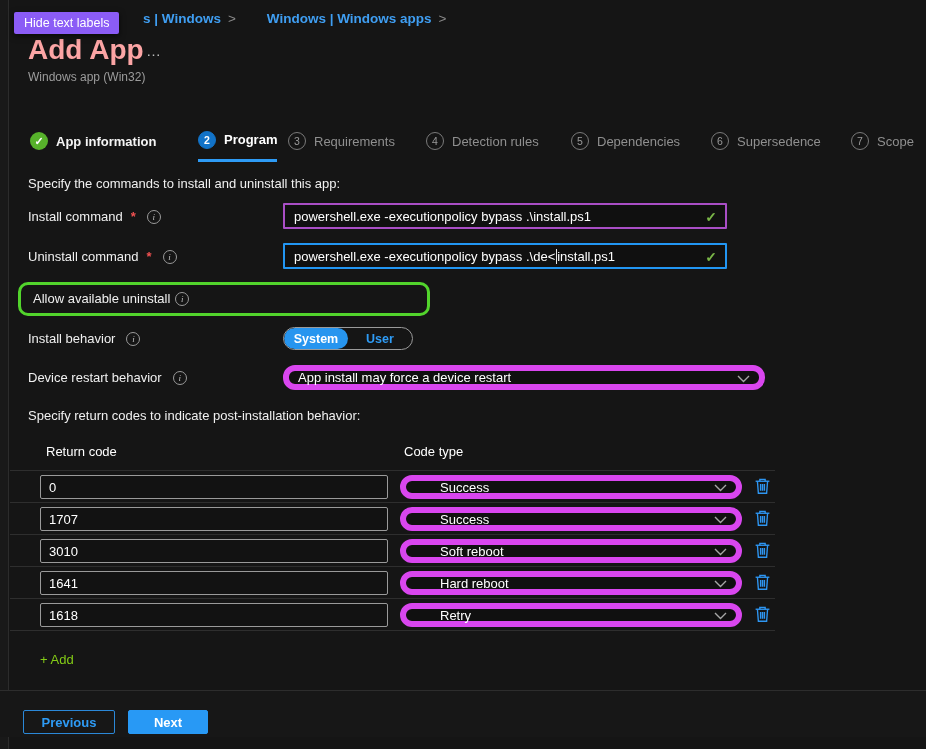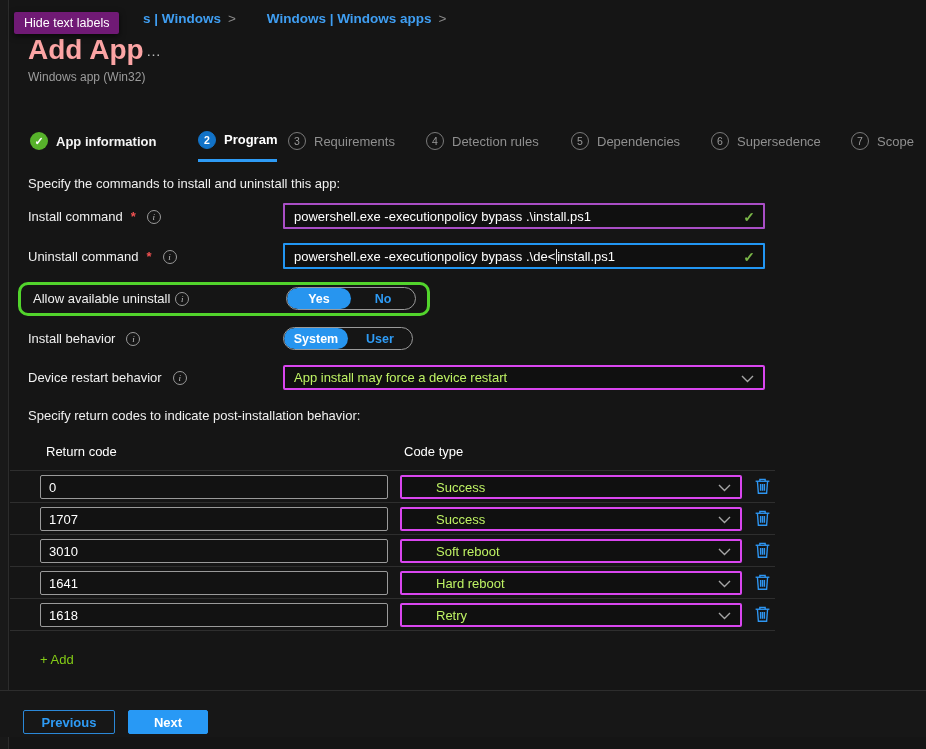--- a/index.html
+++ b/index.html
@@ -9,21 +9,21 @@
     position:relative; width:926px; height:749px; overflow:hidden;
     background:#151515; color:#f2f2f2; font-size:13px;
   }
   .left-strip { position:absolute; left:0; top:0; width:9px; height:100%;
     background:#191919; border-right:1px solid #2c2c2c; }
 
   
   .breadcrumb { position:absolute; left:119px; top:11px; font-size:13.5px; font-weight:600; white-space:nowrap; }
   .crumb { color:#3f9ef2; cursor:pointer;margin-left:24px; }
   .crumb-sep { color:#8a8a8a; font-weight:400; margin:0 7px; }
-  .tooltip { position:absolute; left:14px; top:12px; z-index:5; background:#701a75;
+  .tooltip { position:absolute; left:14px; top:12px; z-index:5; background:#8b5cf6;
     color:#ffffff; font-size:12.5px; padding:4px 10px; border-radius:2px;
     box-shadow:0 2px 6px rgba(0,0,0,.6); }
 
   
   .page-title { position:absolute; left:28px; top:34px; font-size:28px; font-weight:700; color:#fca5a5; }
   .title-ellipsis { position:absolute; left:146px; top:42px; color:#bdbdbd; font-size:15px; letter-spacing:1px; cursor:pointer; }
   .page-subtitle { position:absolute; left:28px; top:70px; font-size:12px; color:#9c9c9c; }
 
   
   .steps { position:absolute; top:128px; left:0; width:926px; height:34px; }
@@ -49,21 +49,21 @@
   .frow { position:absolute; left:28px; height:26px; }
   .r-install { top:204px; } .r-uninstall { top:244px; }
   .r-behavior { top:326px; } .r-restart { top:365px; }
   .flabel { display:inline-flex; align-items:center; gap:6px; line-height:26px; color:#f0f0f0; }
   .req { color:#f25252; font-weight:700; margin-left:2px; }
   .info-i { width:14px; height:14px; border-radius:50%; border:1px solid #9a9a9a;
     display:inline-flex; align-items:center; justify-content:center;
     font-size:9px; font-style:italic; font-family:"Liberation Serif", serif;
     color:#bdbdbd; margin-left:5px; cursor:pointer; }
 
-  .textfield { position:absolute; left:283px; top:203px; width:482px; height:26px;
+  .textfield { position:absolute; left:283px; top:203px; width:444px; height:26px;
     background:#101010; display:flex; align-items:center; padding:0 26px 0 9px;
     color:#ffffff; white-space:nowrap; overflow:hidden; cursor:text;text-align:right; }
   .tf-install { border:2px solid #a94ec6; border-radius:1px; }
   .tf-uninstall { top:243px; border:2px solid #2296f3; border-radius:1px; }
   .tf-check { position:absolute; right:8px; top:4px; color:#7ab648; font-size:14px; font-weight:700; }
   .caret { display:inline-block; width:1px; height:15px; background:#e8e8e8; margin:0 0 0 1px; vertical-align:text-bottom; }
 
   
   .hl-box { position:absolute; left:18px; top:282px; width:412px; height:34px;
     border:3px solid #52d42c; border-radius:10px; }
@@ -72,22 +72,22 @@
   
   .toggle { position:absolute; width:130px; height:23px; border:1px solid #9a9a9a;
     border-radius:12px; display:flex; overflow:hidden; }
   .tg-allow { left:265px; top:2px; }
   .tg-behavior { left:255px; top:1px; }
   .tg-opt { flex:1; display:flex; align-items:center; justify-content:center;
     font-size:12.5px; font-weight:600; color:#2e9bf5; cursor:pointer; border-radius:12px; }
   .tg-opt.sel { background:#2795ef; color:#ffffff; }
 
   
-  .select { position:absolute; background:#101010; border:2px solid #d946ef; border-radius:2px;
-    display:flex; align-items:center; padding:0 26px 0 9px; color:#bef264;
+  .select { position:absolute; background:#101010; border:6px solid #d946ef; border-radius:12px;
+    display:flex; align-items:center; padding:0 26px 0 9px; color:#ffffff;
     white-space:nowrap; cursor:pointer; }
   .dd-restart { left:255px; top:0; width:482px; height:25px; }
   .select .chev { position:absolute; right:9px; top:50%; margin-top:-3px; }
 
   
   .thead { position:absolute; top:444px; font-weight:400; color:#ffffff; }
   .th-code { left:46px; } .th-type { left:404px; }
   .tbl { position:absolute; left:10px; top:470px; width:765px; border-top:1px solid #2e2e2e; }
   .trow { position:relative; height:32px; border-bottom:1px solid #2e2e2e; }
   .code-input { position:absolute; left:30px; top:4px; width:348px; height:24px;
@@ -178,24 +178,20 @@
       <span class="caret"></span>
       <span>install.ps1</span>
     <span class="tf-check">✓</span>
   </div>
 
   <div class="hl-box">
     <span class="hl-label">
       <span>Allow available uninstall</span>
       <span class="info-i">i</span>
     </span>
-    <div class="toggle tg-allow">
-      <span class="tg-opt sel">Yes</span>
-      <span class="tg-opt">No</span>
-    </div>
   </div>
 
   <div class="frow r-behavior">
     <span class="flabel">
       <span>Install behavior</span>
       <span class="info-i">i</span>
     </span>
     <div class="toggle tg-behavior">
       <span class="tg-opt sel">System</span>
       <span class="tg-opt">User</span>

